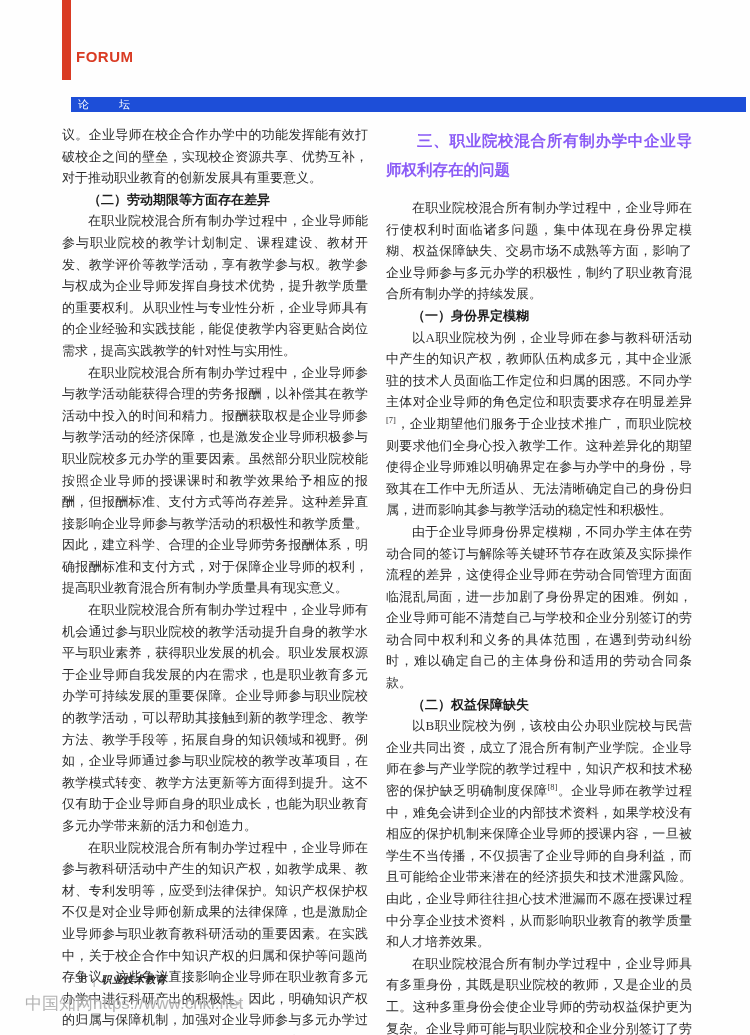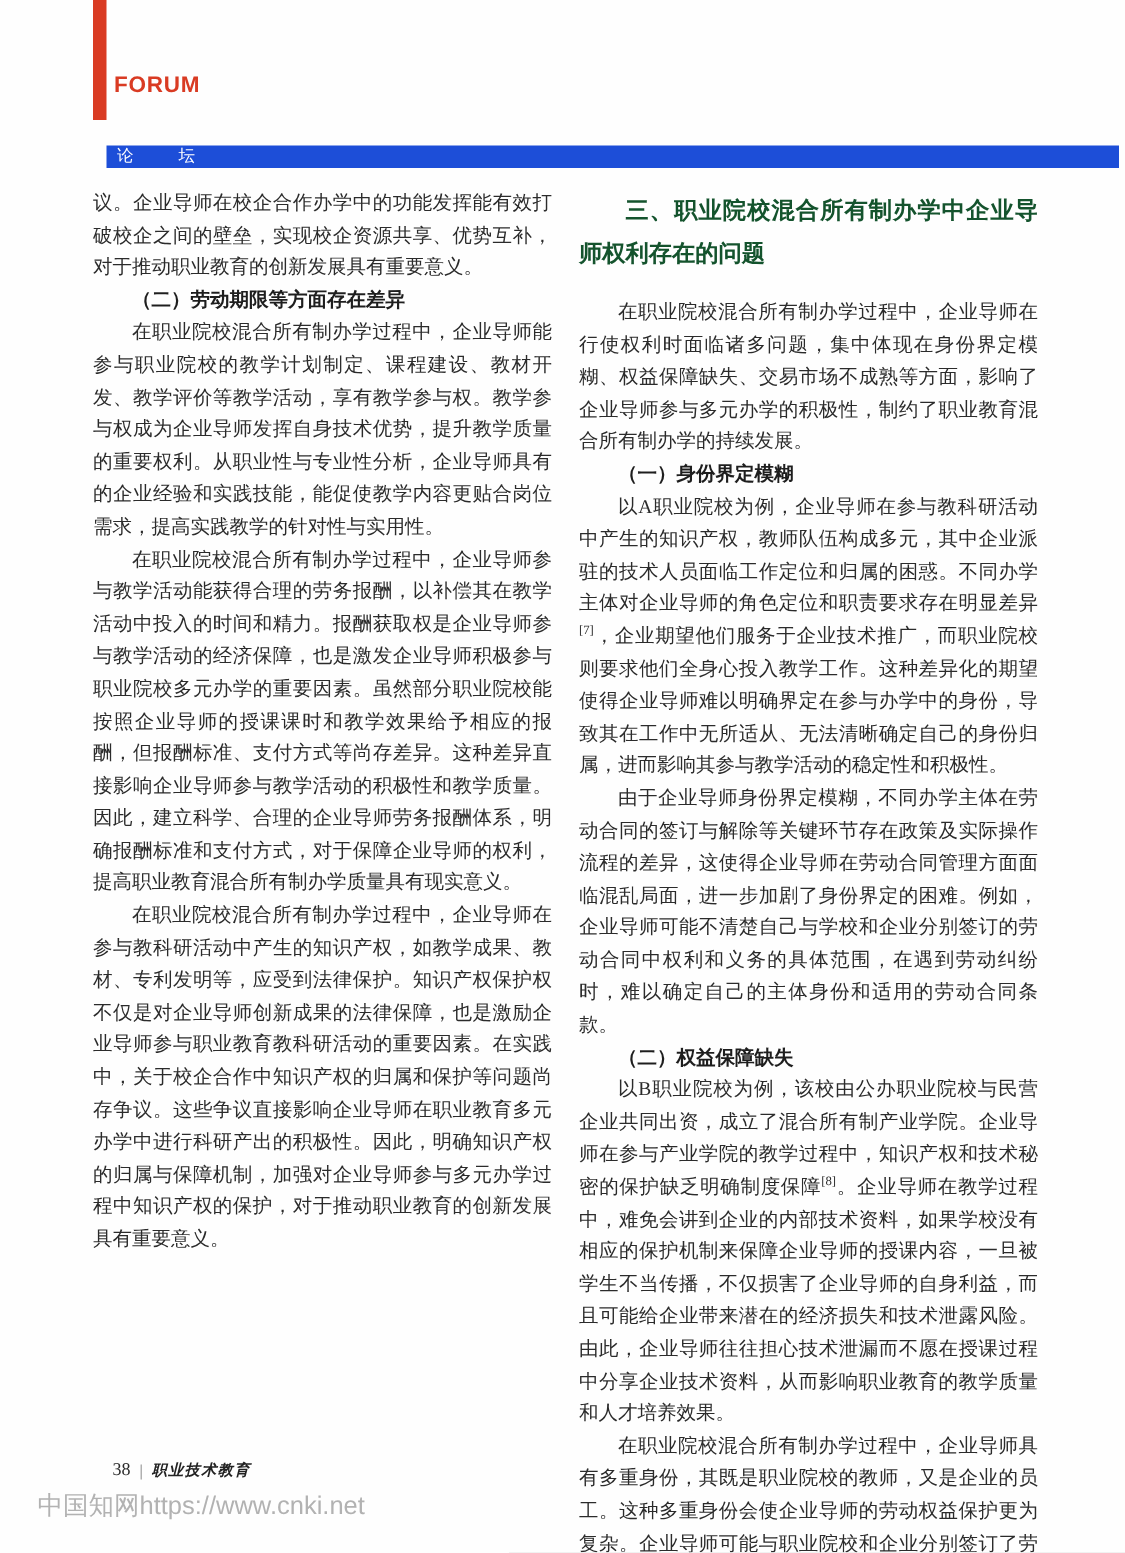--- a/index.html
+++ b/index.html
@@ -42,21 +42,21 @@
   .col-right{left:386px;}
   p{margin:0;padding:0;}
   .para{text-indent:2em;}
   .para-cont{text-indent:0;}
   .h2{
     font-family:"Liberation Sans","DejaVu Sans",sans-serif;
     font-weight:bold;text-indent:2em;color:#1e1e1e;
   }
   .h1{
     font-weight:bold;font-size:15.5px;line-height:29px;
-    text-indent:2em;color:#14532d;
+    text-indent:2em;color:#8b5cf6;
     margin-top:2px;margin-bottom:13px;
   }
   sup.cite{font-size:8.5px;line-height:0;vertical-align:super;}
   
   .page-info{
     position:absolute;left:75px;top:972px;
     font-size:12px;color:#2b2b2b;
     display:flex;align-items:flex-end;gap:6px;
   }
   .journal-name{
@@ -80,20 +80,21 @@
   <div class="forum-en">FORUM</div>
   <div class="gray-bar">
     <span class="forum-cn">论坛</span>
   </div>
 
   <div class="col col-left">
     <p class="para para-cont">议。企业导师在校企合作办学中的功能发挥能有效打破校企之间的壁垒，实现校企资源共享、优势互补，对于推动职业教育的创新发展具有重要意义。</p>
     <p class="h2">（二）劳动期限等方面存在差异</p>
     <p class="para">在职业院校混合所有制办学过程中，企业导师能参与职业院校的教学计划制定、课程建设、教材开发、教学评价等教学活动，享有教学参与权。教学参与权成为企业导师发挥自身技术优势，提升教学质量的重要权利。从职业性与专业性分析，企业导师具有的企业经验和实践技能，能促使教学内容更贴合岗位需求，提高实践教学的针对性与实用性。</p>
     <p class="para">在职业院校混合所有制办学过程中，企业导师参与教学活动能获得合理的劳务报酬，以补偿其在教学活动中投入的时间和精力。报酬获取权是企业导师参与教学活动的经济保障，也是激发企业导师积极参与职业院校多元办学的重要因素。虽然部分职业院校能按照企业导师的授课课时和教学效果给予相应的报酬，但报酬标准、支付方式等尚存差异。这种差异直接影响企业导师参与教学活动的积极性和教学质量。因此，建立科学、合理的企业导师劳务报酬体系，明确报酬标准和支付方式，对于保障企业导师的权利，提高职业教育混合所有制办学质量具有现实意义。</p>
+    <p class="para">在职业院校混合所有制办学过程中，企业导师有机会通过参与职业院校的教学活动提升自身的教学水平与职业素养，获得职业发展的机会。职业发展权源于企业导师自我发展的内在需求，也是职业教育多元办学可持续发展的重要保障。企业导师参与职业院校的教学活动，可以帮助其接触到新的教学理念、教学方法、教学手段等，拓展自身的知识领域和视野。例如，企业导师通过参与职业院校的教学改革项目，在教学模式转变、教学方法更新等方面得到提升。这不仅有助于企业导师自身的职业成长，也能为职业教育多元办学带来新的活力和创造力。</p>
     <p class="para">在职业院校混合所有制办学过程中，企业导师在参与教科研活动中产生的知识产权，如教学成果、教材、专利发明等，应受到法律保护。知识产权保护权不仅是对企业导师创新成果的法律保障，也是激励企业导师参与职业教育教科研活动的重要因素。在实践中，关于校企合作中知识产权的归属和保护等问题尚存争议。这些争议直接影响企业导师在职业教育多元办学中进行科研产出的积极性。因此，明确知识产权的归属与保障机制，加强对企业导师参与多元办学过程中知识产权的保护，对于推动职业教育的创新发展具有重要意义。</p>
   </div>
 
   <div class="col col-right">
     <p class="h1">三、职业院校混合所有制办学中企业导师权利存在的问题</p>
     <p class="para">在职业院校混合所有制办学过程中，企业导师在行使权利时面临诸多问题，集中体现在身份界定模糊、权益保障缺失、交易市场不成熟等方面，影响了企业导师参与多元办学的积极性，制约了职业教育混合所有制办学的持续发展。</p>
     <p class="h2">（一）身份界定模糊</p>
     <p class="para"><span>以A职业院校为例，企业导师在参与教科研活动中产生的知识产权，教师队伍构成多元，其中企业派驻的技术人员面临工作定位和归属的困惑。不同办学主体对企业导师的角色定位和职责要求存在明显差异</span><sup class="cite">[7]</sup><span>，企业期望他们服务于企业技术推广，而职业院校则要求他们全身心投入教学工作。这种差异化的期望使得企业导师难以明确界定在参与办学中的身份，导致其在工作中无所适从、无法清晰确定自己的身份归属，进而影响其参与教学活动的稳定性和积极性。</span></p>
     <p class="para">由于企业导师身份界定模糊，不同办学主体在劳动合同的签订与解除等关键环节存在政策及实际操作流程的差异，这使得企业导师在劳动合同管理方面面临混乱局面，进一步加剧了身份界定的困难。例如，企业导师可能不清楚自己与学校和企业分别签订的劳动合同中权利和义务的具体范围，在遇到劳动纠纷时，难以确定自己的主体身份和适用的劳动合同条款。</p>
     <p class="h2">（二）权益保障缺失</p>

